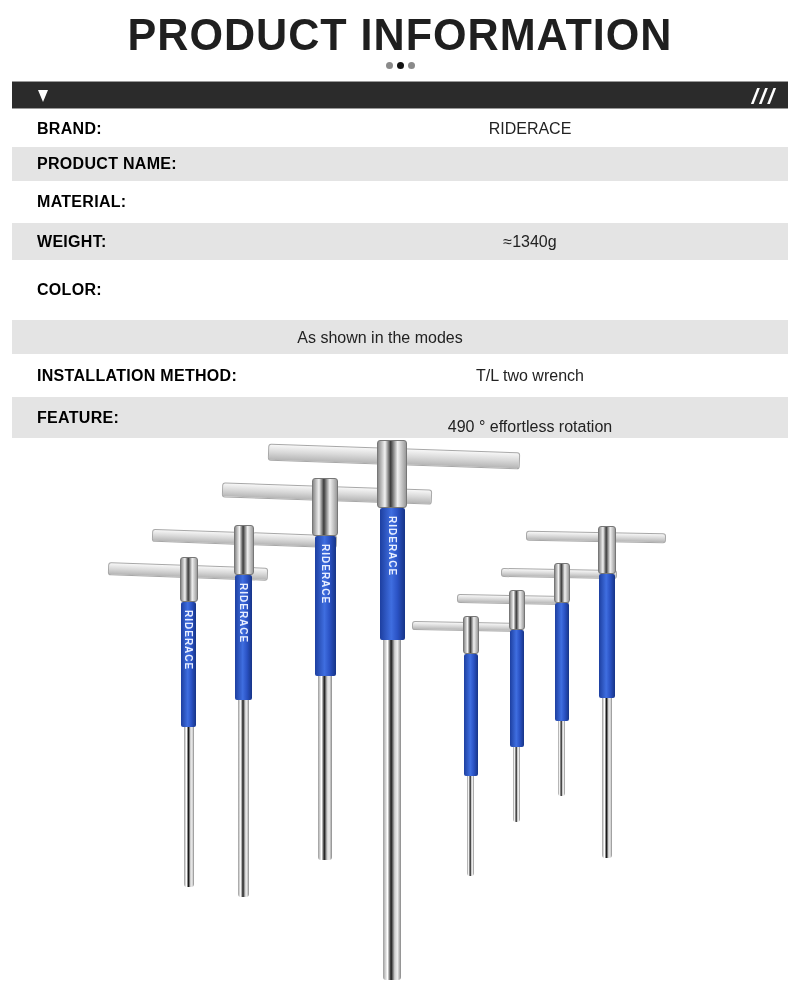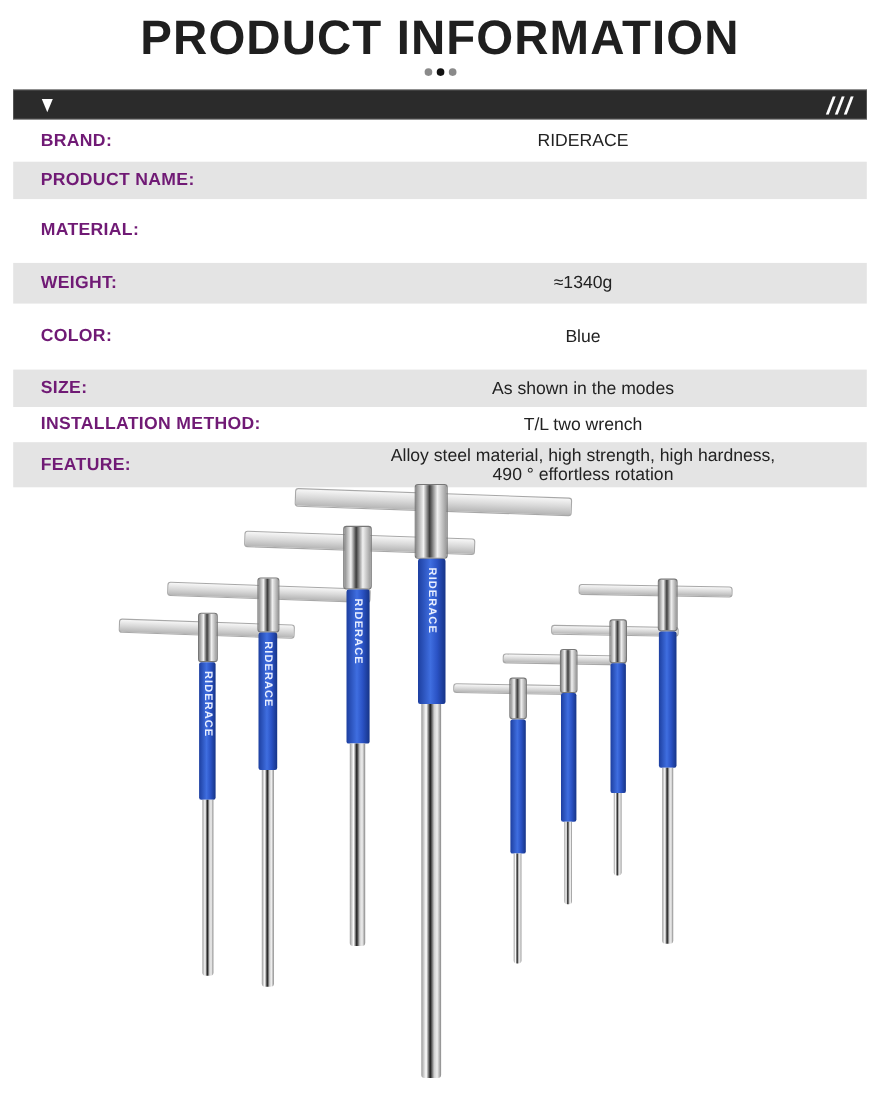--- a/index.html
+++ b/index.html
@@ -20,21 +20,21 @@
       background: #2b2b2b; border-top: 1px solid #999; border-bottom: 1px solid #999;
     }
     .bar .tri { position: absolute; left: 26px; top: 8px; width: 0; height: 0;
       border-left: 5px solid transparent; border-right: 5px solid transparent; border-top: 12px solid #fff; }
     .bar .slashes { position: absolute; right: 12px; top: 2px; color: #fff; font-weight: bold; font-style: italic;
       font-size: 22px; letter-spacing: 2px; }
 
     .table { position: absolute; left: 12px; top: 110px; width: 776px; }
     .row { display: flex; align-items: center; width: 776px; }
     .row.gray { background: #e4e4e4; }
-    .row .label { width: 300px; padding-left: 25px; font-weight: bold; font-size: 16px; color: #701a75; letter-spacing: 0.3px; }
+    .row .label { width: 300px; padding-left: 25px; font-weight: bold; font-size: 16px; color: #000000; letter-spacing: 0.3px; }
     .row .value { flex: 1; text-align: center; font-size: 16px; color: #222; padding-right: 40px; line-height: 17px; }
 
     .figure { position: absolute; left: 0; top: 430px; width: 800px; height: 570px; }
     .wrench { position: absolute; }
     .handle { position: absolute; height: 13px; border-radius: 3px;
       background: linear-gradient(#f7f7f7, #d8d8d8 50%, #b5b5b5); border: 1px solid #a8a8a8; }
     .collar { position: absolute; border-radius: 3px;
       background: linear-gradient(90deg, #8a8a8a, #f2f2f2 25%, #3c3c3c 45%, #f0f0f0 70%, #9a9a9a); border: 1px solid #777; }
     .grip { position: absolute; background: linear-gradient(90deg, #1d3fa0, #3f6ee0 45%, #2a52c4 70%, #163487);
       border-radius: 2px; color: #e9efff; font-weight: bold; }
@@ -58,43 +58,41 @@
 </div>
 
 <div class="table">
   <div class="row" style="height:37px">
     <span class="label">BRAND:</span>
     <span class="value">RIDERACE</span>
   </div>
   <div class="row gray" style="height:34px">
     <span class="label">PRODUCT NAME:</span>
   </div>
-  <div class="row" style="height:58px">
+  <div class="row" style="height:42px">
     <span class="label">MATERIAL:</span>
   </div>
   <div class="row gray" style="height:37px">
     <span class="label">WEIGHT:</span>
     <span class="value">≈1340g</span>
   </div>
   <div class="row" style="height:60px">
     <span class="label">COLOR:</span>
-    <span class="value">Blue</span>
   </div>
   <div class="row gray" style="height:34px">
-    <span class="label">SIZE:</span>
     <span class="value">As shown in the modes</span>
   </div>
-  <div class="row" style="height:32px">
+  <div class="row" style="height:43px">
     <span class="label">INSTALLATION METHOD:</span>
     <span class="value">T/L two wrench</span>
   </div>
   <div class="row gray" style="height:41px">
     <span class="label">FEATURE:</span>
     <span class="value">
-      <span>Alloy steel material, high strength, high hardness,</span><br>
+      <br>
       <span>490 ° effortless rotation</span>
     </span>
   </div>
 </div>
 
 <div class="figure">
 
   <div class="wrench">
     <div class="handle" style="left:108px;top:135px;width:160px;transform:rotate(2deg);"></div>
     <div class="collar" style="left:180px;top:127px;width:18px;height:45px;"></div>

